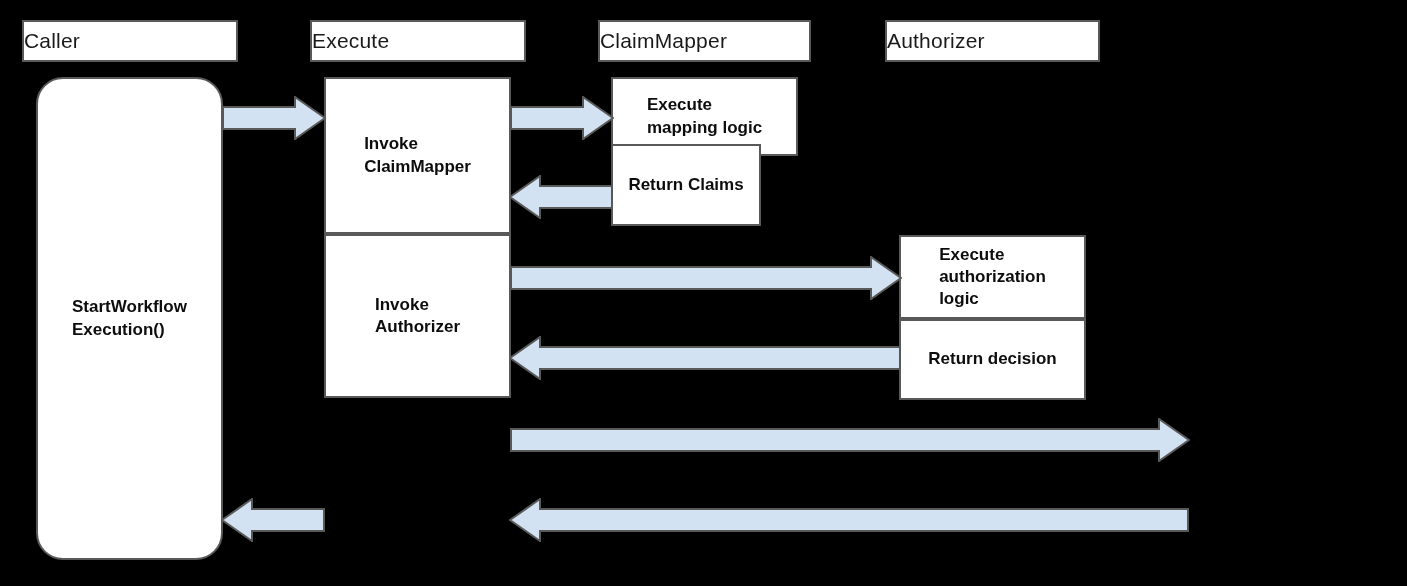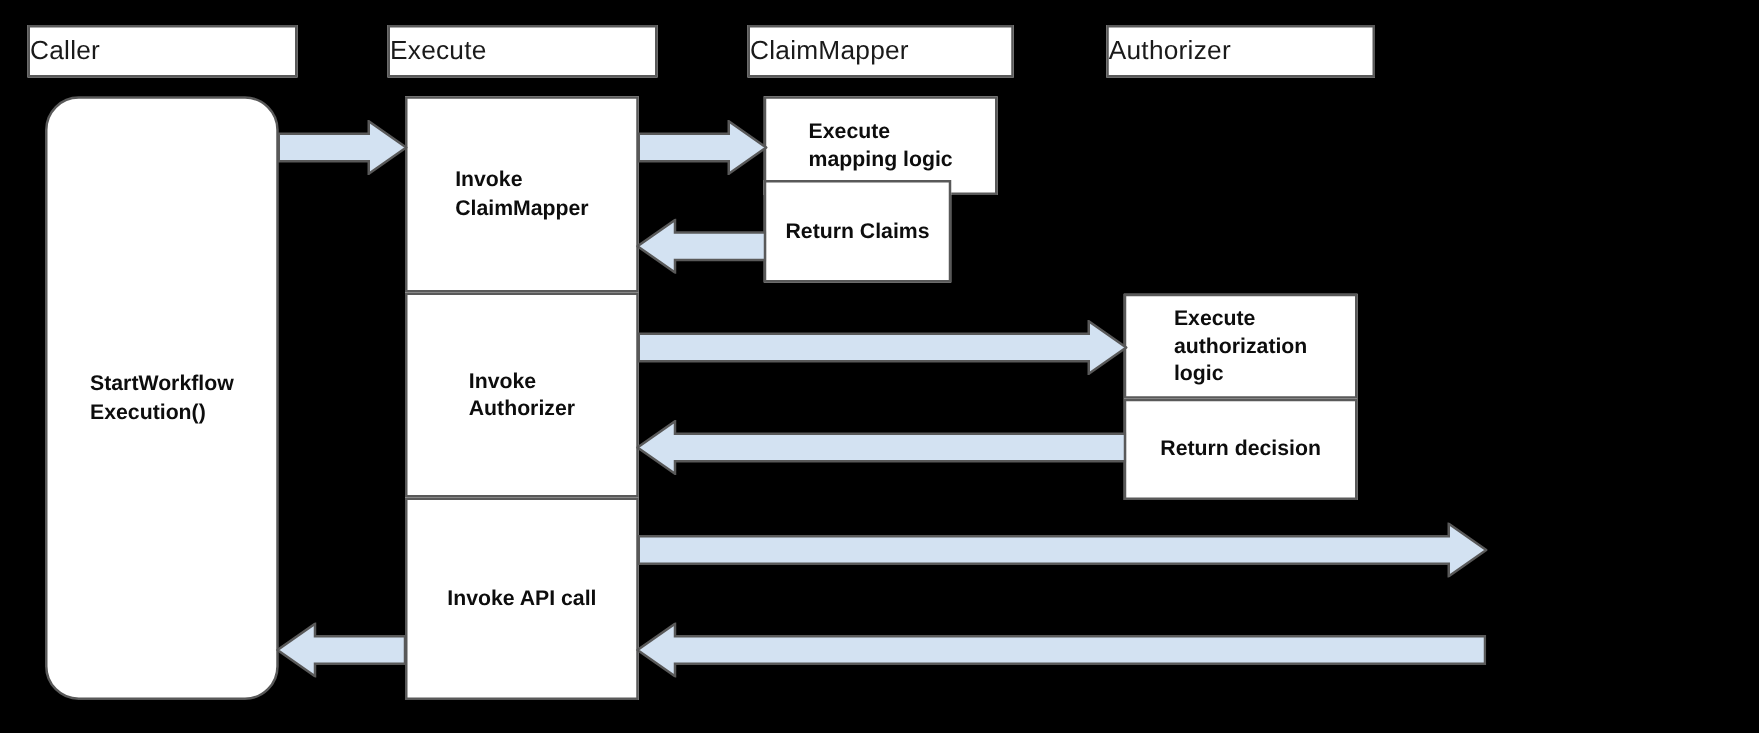--- a/index.html
+++ b/index.html
@@ -85,23 +85,20 @@
   <div class="activation" style="left:324px; top:77px; width:187px; height:157px;">
     <span class="act-label">Invoke
 ClaimMapper</span>
   </div>
 
   <div class="activation" style="left:324px; top:234px; width:187px; height:164px;">
     <span class="act-label">Invoke
 Authorizer</span>
   </div>
 
-  <div class="activation" style="left:324px; top:398px; width:187px; height:162px;">
-    <span class="act-label">Invoke API call</span>
-  </div>
 
   <div class="activation" style="left:611px; top:77px; width:187px; height:79px;">
     <span class="act-label">Execute
 mapping logic</span>
   </div>
 
   <div class="activation" style="left:611px; top:144px; width:150px; height:82px;">
     <span class="act-label">Return Claims</span>
   </div>
 

